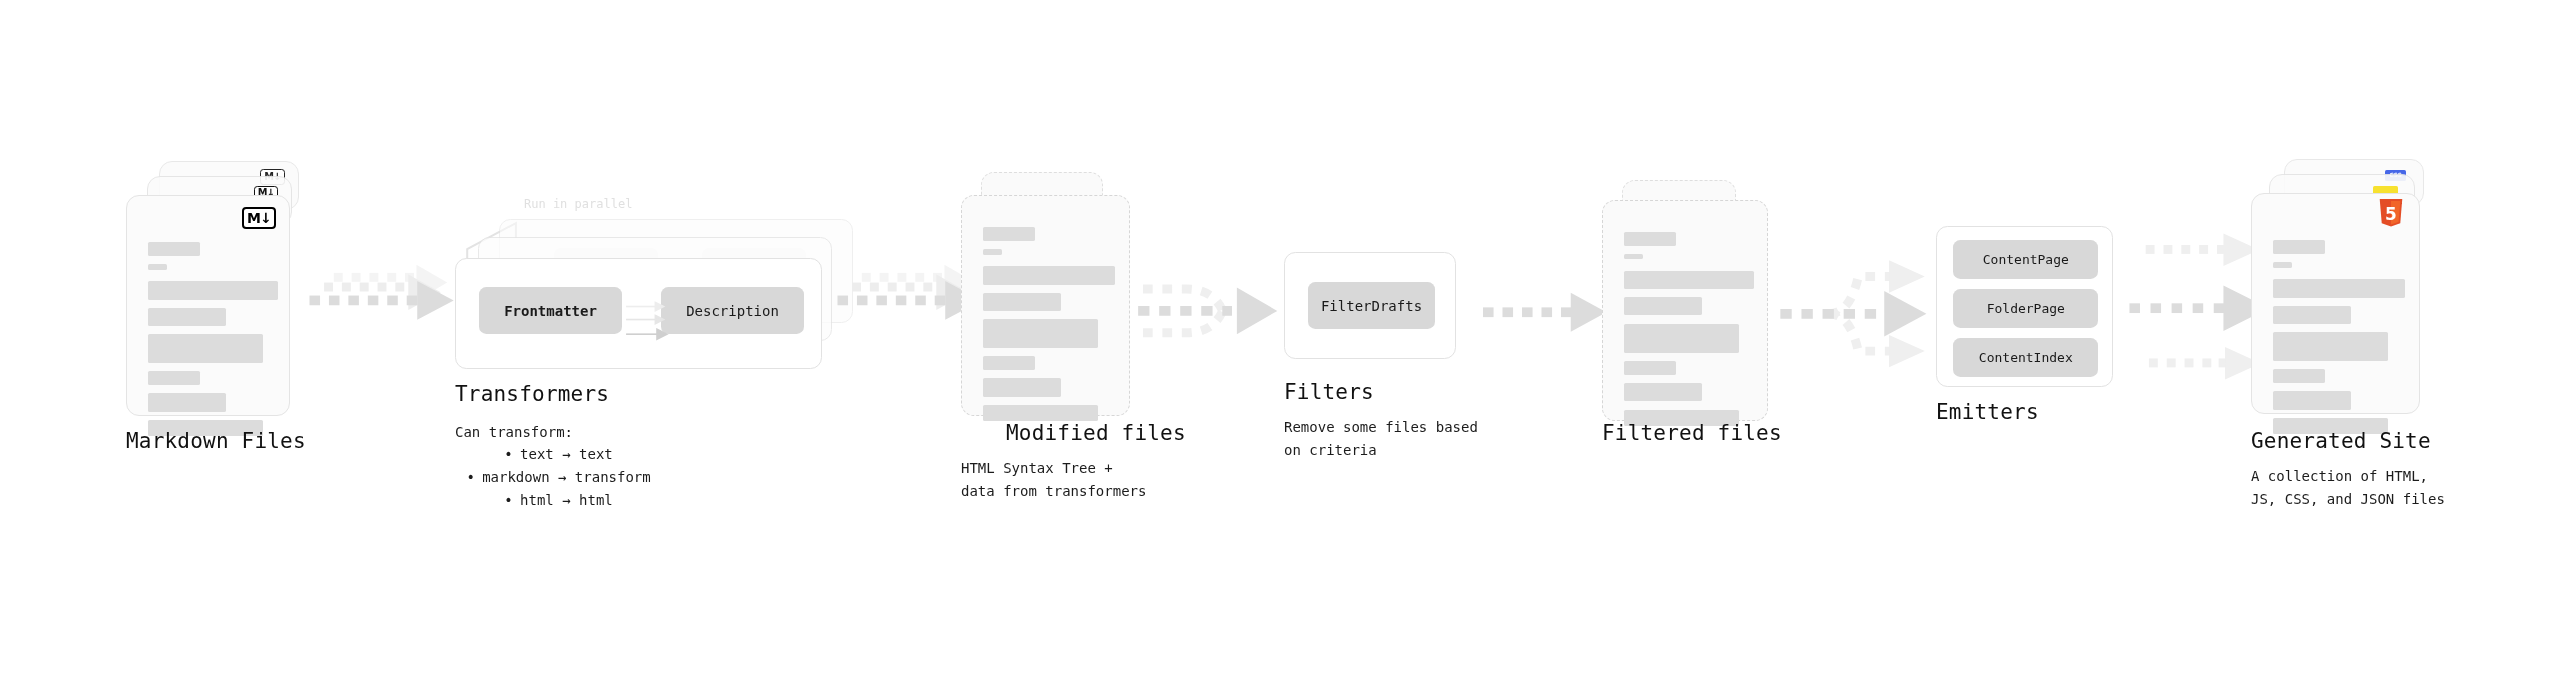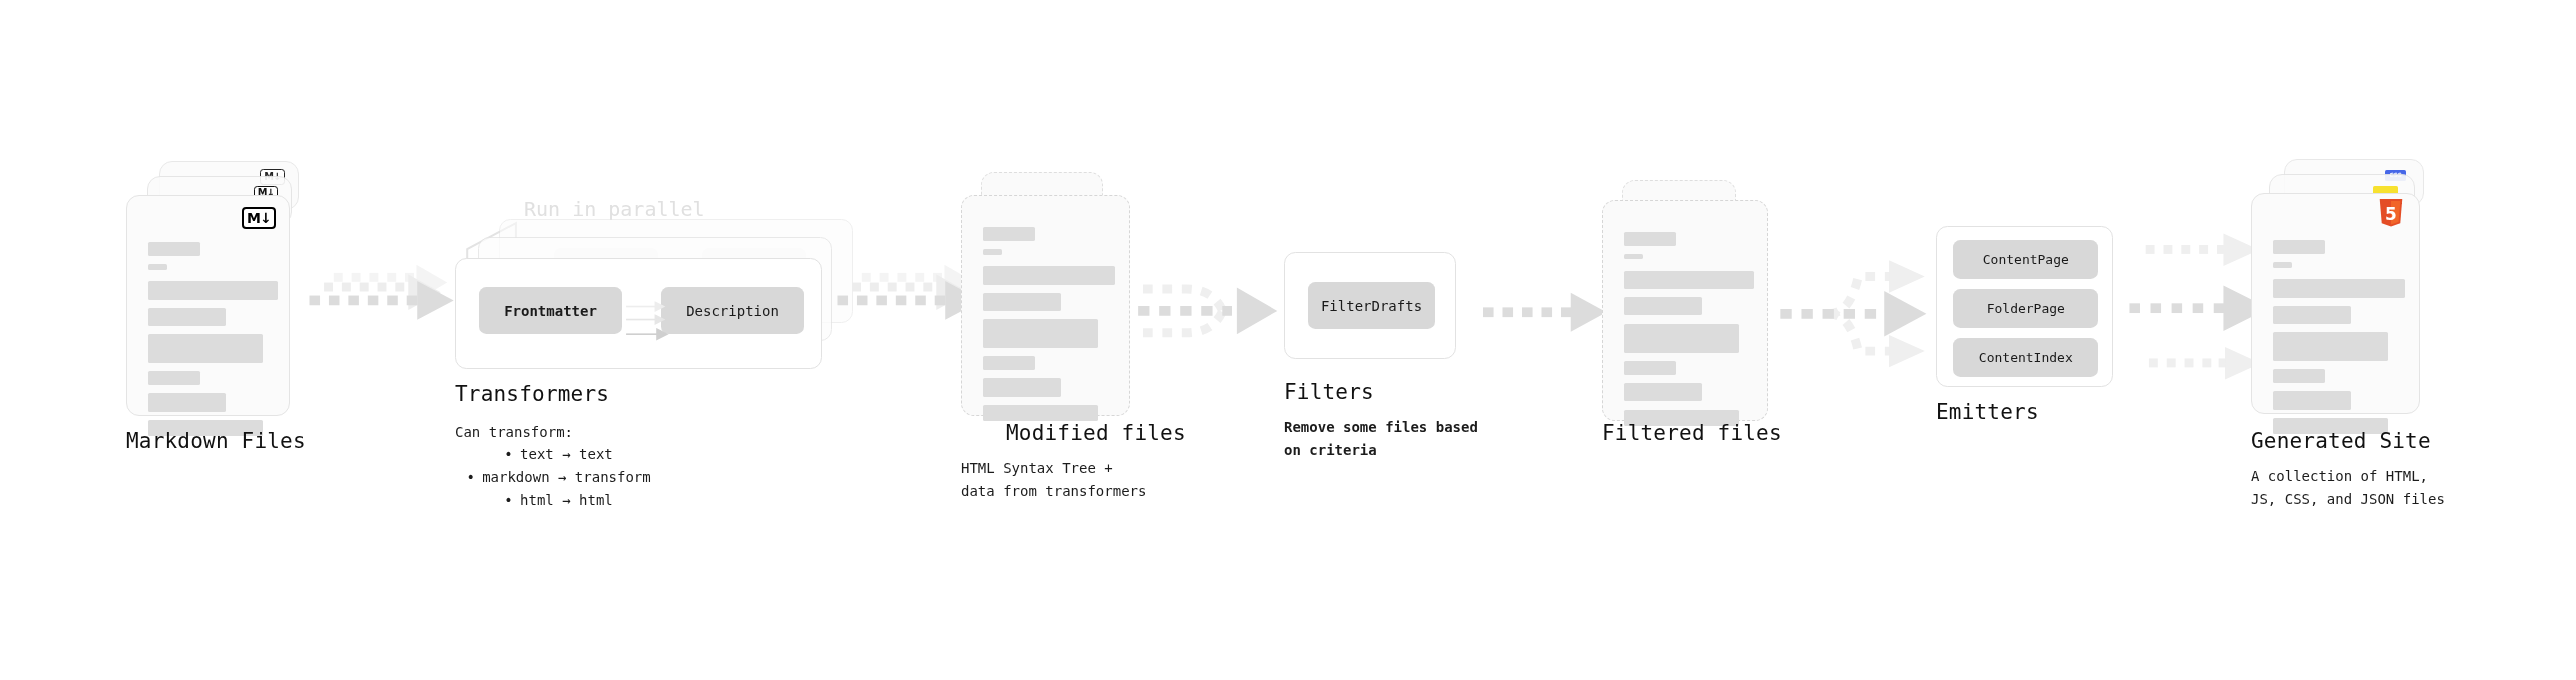--- a/index.html
+++ b/index.html
@@ -101,21 +101,21 @@
   }
   .subtitle {
     position: absolute;
     font-size: 14px;
     line-height: 1.65;
     color: #1c1c1c;
     white-space: pre;
   }
   .hintlabel {
     position: absolute;
-    font-size: 20px;
+    font-size: 12px;
     color: #e0e0e0;
     white-space: nowrap;
   }
   .bullets { position: absolute; font-size: 14px; line-height: 1.65; color: #1c1c1c; }
   .bullets .blist { list-style: none; padding-left: 11.4px; }
   .bullets .blist li::before { content: "\2022"; margin-right: 7.3px; }
 
   svg { position: absolute; overflow: visible; }
 </style>
 </head>
@@ -283,21 +283,21 @@
     <g stroke="#dcdcdc" stroke-width="12" fill="none" stroke-dasharray="14 12" stroke-linecap="butt">
       <path d="M 0 53 L 116 53"></path>
     </g>
     <polygon points="122,24 172,53 122,82" fill="#dcdcdc"></polygon>
   </svg>
 
   <div class="panel" style="left:1284px; top:252px; width:172px; height:107px;">
     <div class="pill" style="left:23px; top:29px; width:127px; height:47px;">FilterDrafts</div>
   </div>
   <div class="title" style="left:1284px; top:380px;">Filters</div>
-  <div class="subtitle" style="left:1284px; top:416px;font-weight:bold;">Remove some files based
+  <div class="subtitle" style="left:1284px; top:416px;">Remove some files based
 on criteria</div>
 
   <svg class="abs" style="left:1483px; top:291px;" width="130" height="49" viewBox="0 0 160 60">
     <g fill="#dcdcdc">
       <rect x="0" y="20" width="13" height="12"></rect>
         <rect x="24" y="20" width="13" height="12"></rect>
         <rect x="48" y="20" width="13" height="12"></rect>
       <rect x="72" y="20" width="13" height="12"></rect>
         <rect x="96" y="20" width="13" height="12"></rect>
       <polygon points="108,2 152,26 108,50"></polygon>

